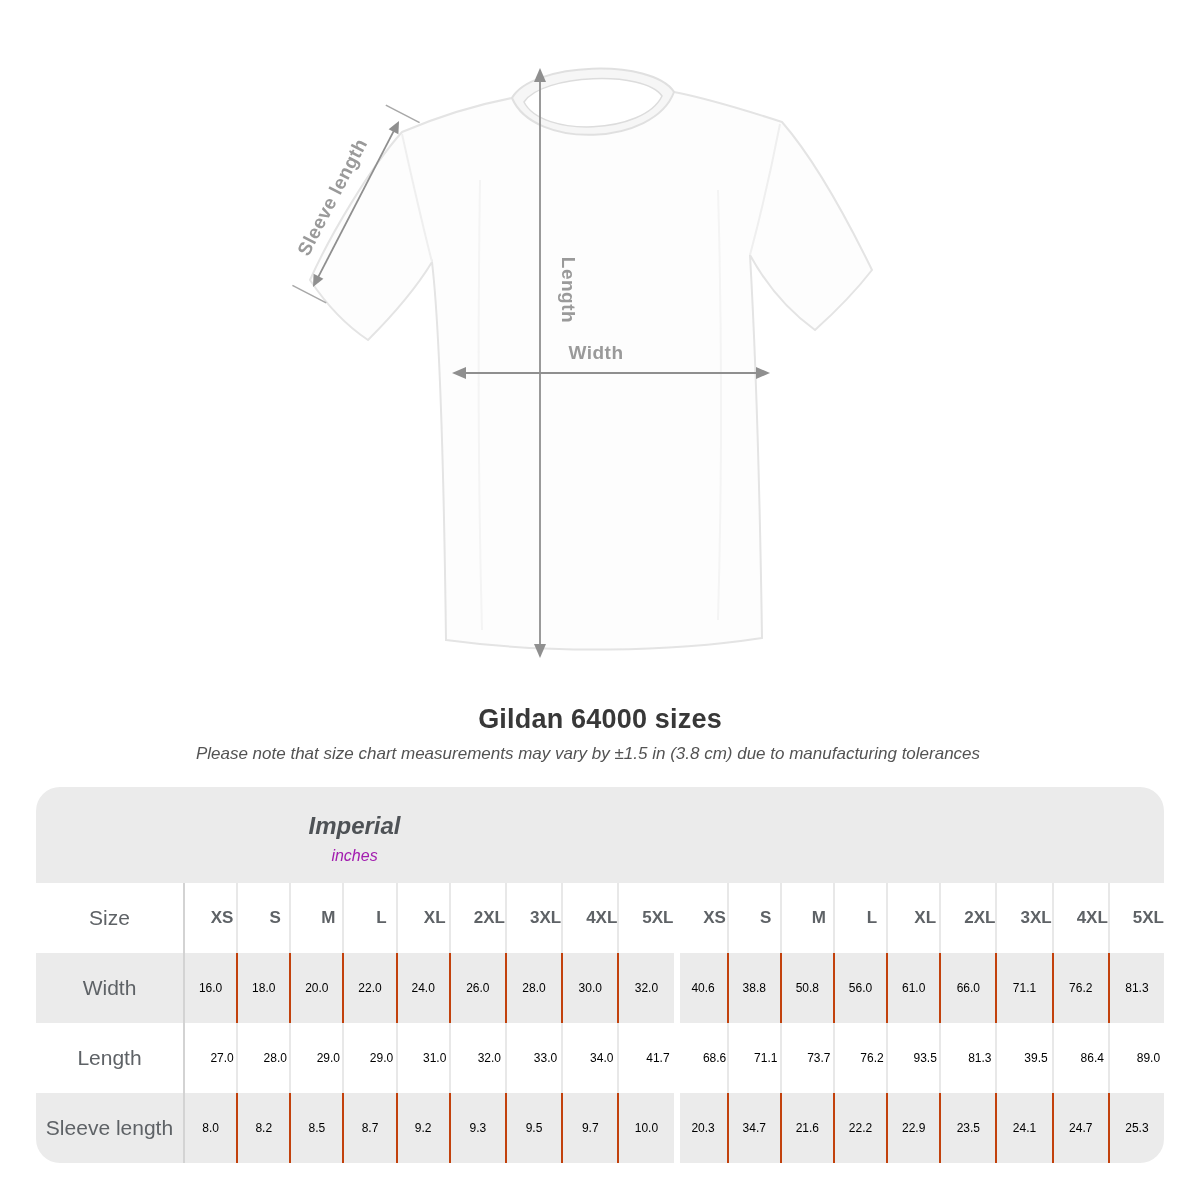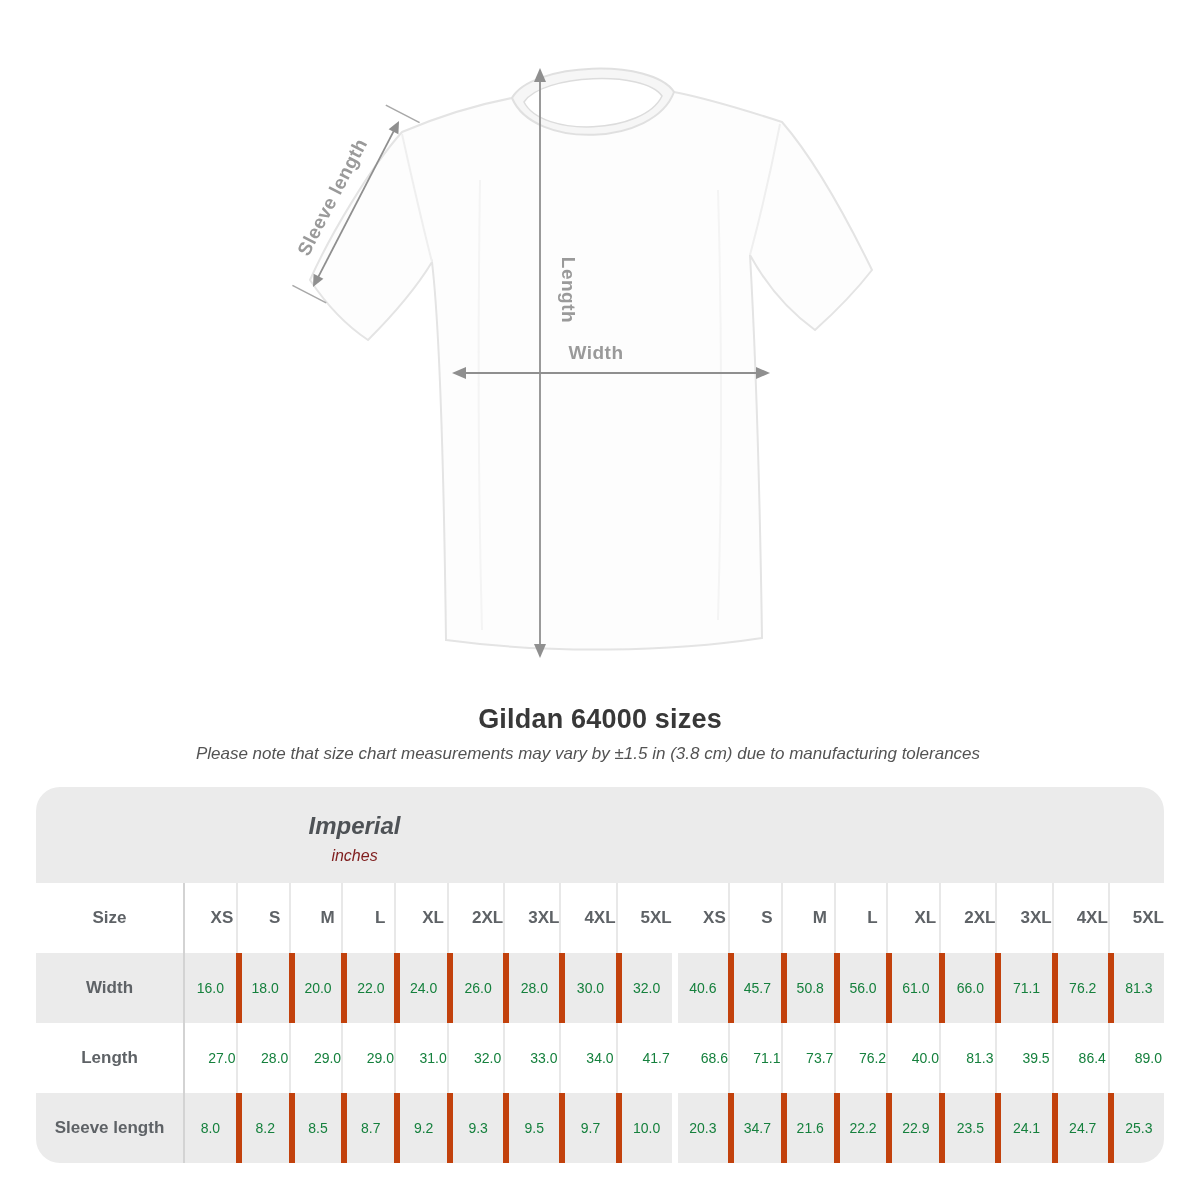--- a/index.html
+++ b/index.html
@@ -26,38 +26,38 @@
   .size-table{
     position:absolute;left:36px;top:787px;width:1128px;
     border-radius:24px;overflow:hidden;background:#ffffff;
   }
   .band{
     height:96px;background:#ebebeb;display:grid;
     grid-template-columns:637px 1fr;
   }
   .band-half{display:flex;flex-direction:column;align-items:center;justify-content:center;margin-top:6px;}
   .sec-title{font-size:24px;font-weight:bold;font-style:italic;color:#4e5256;}
-  .sec-unit{font-size:16px;font-style:italic;color:#7f1d1d;margin-top:7px;}
+  .sec-unit{font-size:16px;font-style:italic;color:#a21caf;margin-top:7px;}
   #tgrid{
     display:grid;grid-template-columns:147px repeat(18,1fr);
     grid-auto-rows:70px;
   }
   .cell{
     display:flex;align-items:center;justify-content:center;
     height:100%;box-sizing:border-box;
   }
   .row-white{background:#ffffff;}
   .row-gray{background:#ebebeb;}
   .data.row-white{border-left:2px solid #e8e8e8;padding-left:23px;}
-  .data.row-gray{border-left:6px solid #c2410c;}
+  .data.row-gray{border-left:2px solid #c2410c;}
   .first-data{border-left:2px solid #d3d3d3 !important;}
   .metric-first{border-left:6px solid #ffffff !important;}
-  .lbl{font-size:17px;font-weight:bold;color:#5e6266;}
+  .lbl{font-size:21px;font-weight:normal;color:#5e6266;}
   .szhead{font-size:17px;font-weight:bold;color:#5e6266;}
-  .num{font-size:14px;color:#15803d;}
+  .num{font-size:12px;color:#000000;}
 </style>
 </head>
 <body>
 
 <svg class="figure" viewBox="0 0 700 690">
 
   <g>
     <path d="M262 98
              C225 105,185 118,152 132
              C120 168,80 235,60 280
@@ -140,21 +140,21 @@
       <div class="cell num data row-gray first-data">16.0</div>
       <div class="cell num data row-gray">18.0</div>
       <div class="cell num data row-gray">20.0</div>
       <div class="cell num data row-gray">22.0</div>
       <div class="cell num data row-gray">24.0</div>
       <div class="cell num data row-gray">26.0</div>
       <div class="cell num data row-gray">28.0</div>
       <div class="cell num data row-gray">30.0</div>
       <div class="cell num data row-gray">32.0</div>
       <div class="cell num data row-gray metric-first">40.6</div>
-      <div class="cell num data row-gray">45.7</div>
+      <div class="cell num data row-gray">38.8</div>
       <div class="cell num data row-gray">50.8</div>
       <div class="cell num data row-gray">56.0</div>
       <div class="cell num data row-gray">61.0</div>
       <div class="cell num data row-gray">66.0</div>
       <div class="cell num data row-gray">71.1</div>
       <div class="cell num data row-gray">76.2</div>
       <div class="cell num data row-gray">81.3</div>
       <div class="cell lbl row-white">Length</div>
       <div class="cell num data row-white first-data">27.0</div>
       <div class="cell num data row-white">28.0</div>
@@ -162,21 +162,21 @@
       <div class="cell num data row-white">29.0</div>
       <div class="cell num data row-white">31.0</div>
       <div class="cell num data row-white">32.0</div>
       <div class="cell num data row-white">33.0</div>
       <div class="cell num data row-white">34.0</div>
       <div class="cell num data row-white">41.7</div>
       <div class="cell num data row-white metric-first">68.6</div>
       <div class="cell num data row-white">71.1</div>
       <div class="cell num data row-white">73.7</div>
       <div class="cell num data row-white">76.2</div>
-      <div class="cell num data row-white">40.0</div>
+      <div class="cell num data row-white">93.5</div>
       <div class="cell num data row-white">81.3</div>
       <div class="cell num data row-white">39.5</div>
       <div class="cell num data row-white">86.4</div>
       <div class="cell num data row-white">89.0</div>
       <div class="cell lbl row-gray">Sleeve length</div>
       <div class="cell num data row-gray first-data">8.0</div>
       <div class="cell num data row-gray">8.2</div>
       <div class="cell num data row-gray">8.5</div>
       <div class="cell num data row-gray">8.7</div>
       <div class="cell num data row-gray">9.2</div>

